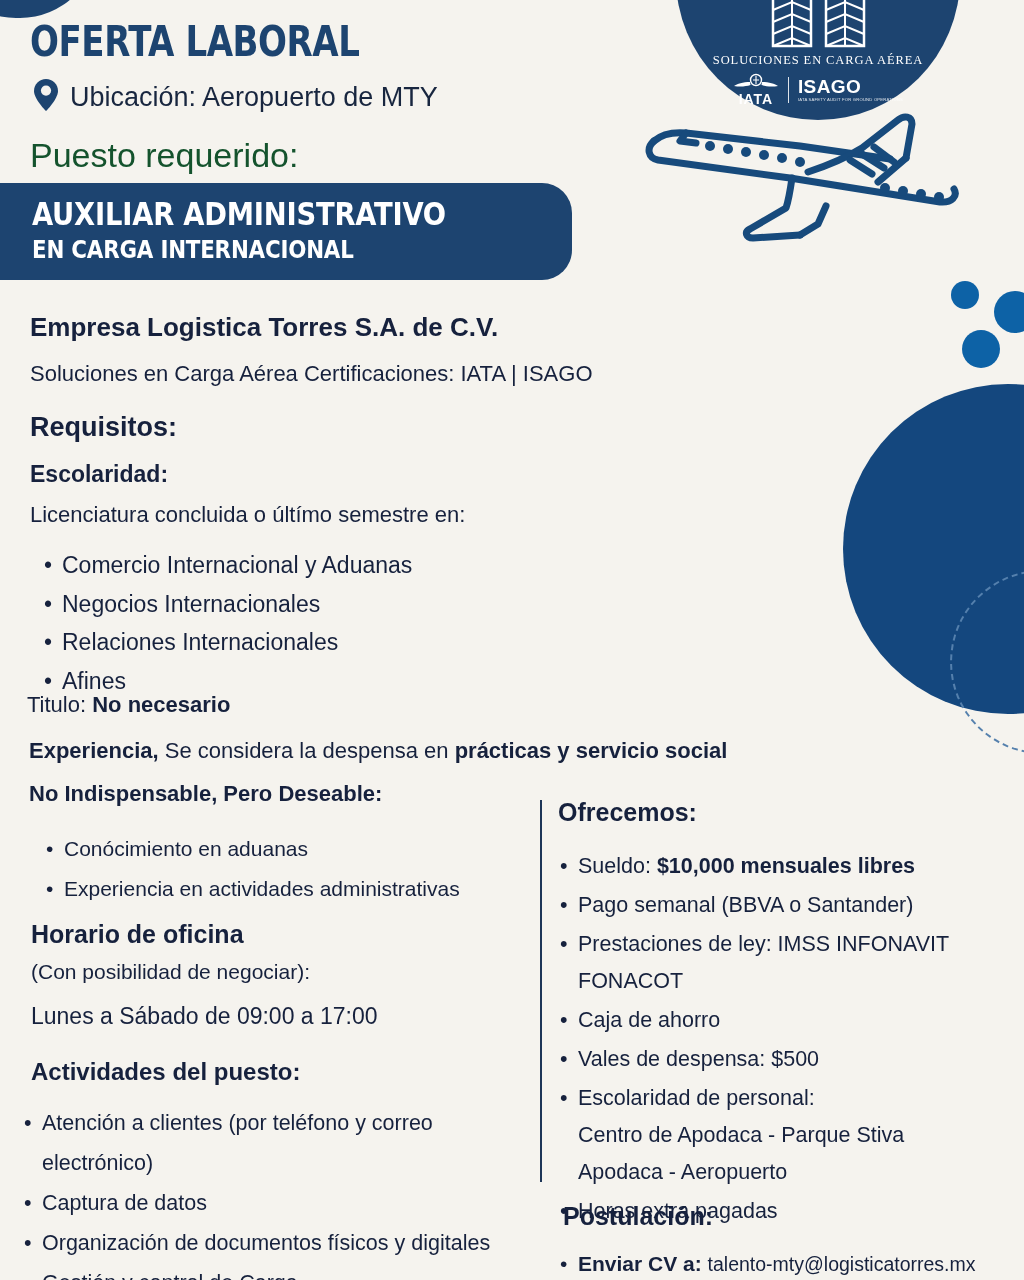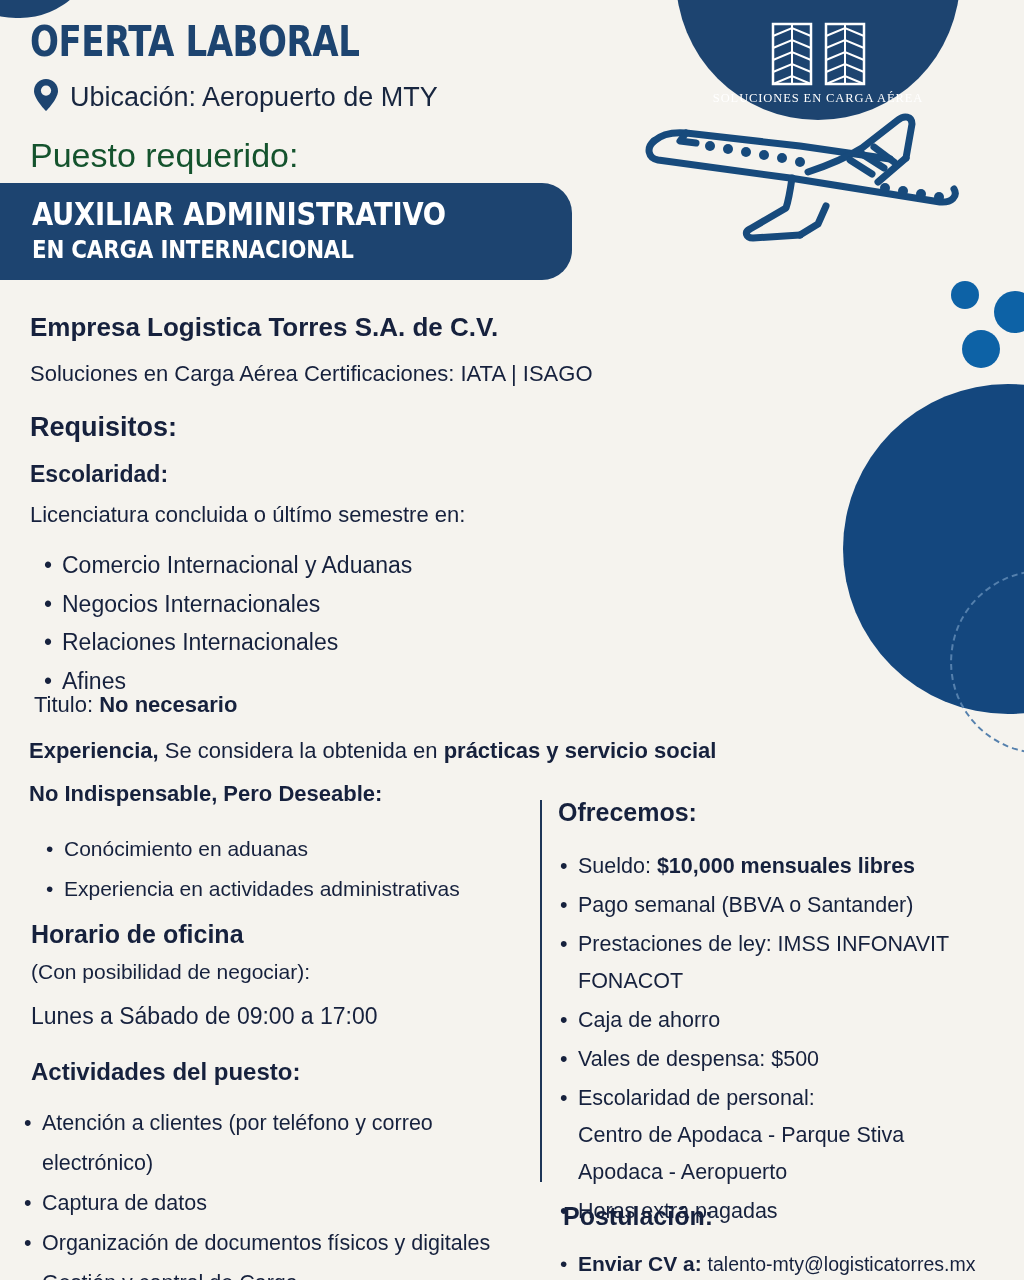--- a/index.html
+++ b/index.html
@@ -181,21 +181,21 @@
     content: "•";
     position: absolute; left: 2px; top: 0;
   }
 
   .careers {
     position: absolute; left: 34px; top: 538px;
     font-size: 23px; line-height: 38.5px;
   }
 
   .titulo-line {
-    position: absolute; left: 34px; top: 692px;
+    position: absolute; left: 27px; top: 692px;
     font-size: 22px;
   }
   .titulo-line b { font-weight: bold; }
 
   .exp-line {
     position: absolute; left: 29px; top: 738px;
     font-size: 22px;
   }
   .exp-line b { font-weight: bold; }
 
@@ -319,20 +319,36 @@
           <path d="M21 2 L21 62" stroke="#ffffff" stroke-width="2"></path>
           <path d="M2 14 L21 6 L40 14 M2 26 L21 18 L40 26 M2 38 L21 30 L40 38 M2 50 L21 42 L40 50 M2 62 L21 54 L40 62" stroke="#ffffff" stroke-width="2" fill="none"></path>
         </svg>
         <svg width="42" height="64" viewBox="0 0 42 64" fill="none">
           <rect x="2" y="2" width="38" height="60" stroke="#ffffff" stroke-width="2.5"></rect>
           <path d="M21 2 L21 62" stroke="#ffffff" stroke-width="2"></path>
           <path d="M2 14 L21 6 L40 14 M2 26 L21 18 L40 26 M2 38 L21 30 L40 38 M2 50 L21 42 L40 50 M2 62 L21 54 L40 62" stroke="#ffffff" stroke-width="2" fill="none"></path>
         </svg>
       </div>
       <div class="logo-tagline">SOLUCIONES EN CARGA AÉREA</div>
+      <div class="logo-certs">
+        <div class="cert-iata">
+          <svg width="46" height="18" viewBox="0 0 46 18" fill="none">
+            <circle cx="23" cy="7" r="5.5" stroke="#ffffff" stroke-width="1.4"></circle>
+            <path d="M23 3 L23 11 M20 7 L26 7" stroke="#ffffff" stroke-width="1.1"></path>
+            <path d="M17 9 C10 9 4 11 1 13 C7 14 13 13.5 17.5 12 Z" fill="#ffffff"></path>
+            <path d="M29 9 C36 9 42 11 45 13 C39 14 33 13.5 28.5 12 Z" fill="#ffffff"></path>
+          </svg>
+          <span class="iata-word">IATA</span>
+        </div>
+        <div class="cert-sep"></div>
+        <div class="cert-isago">
+          <span class="isago-word">ISAGO</span>
+          <span class="isago-sub">IATA SAFETY AUDIT FOR GROUND OPERATIONS</span>
+        </div>
+      </div>
     </div>
   </div>
 
   <div class="content">
 
     <div class="title">OFERTA LABORAL</div>
 
     <div class="location-row">
       <span>
         <svg width="26" height="34" viewBox="0 0 26 34">
@@ -362,21 +378,21 @@
         <li>Negocios Internacionales</li>
         <li>Relaciones Internacionales</li>
         <li>Afines</li>
       </ul>
 
     <div class="titulo-line">
       <span>Titulo: </span><b>No necesario</b>
     </div>
 
     <div class="exp-line">
-      <b>Experiencia,</b><span> Se considera la obtenida en </span><b>prácticas y servicio social</b>
+      <b>Experiencia,</b><span> Se considera la despensa en </span><b>prácticas y servicio social</b>
     </div>
 
     <div class="h-deseable">No Indispensable, Pero Deseable:</div>
     <ul class="plain deseable-list" id="deseable-list">
         <li>Conócimiento en aduanas</li>
         <li>Experiencia en actividades administrativas</li>
       </ul>
 
     <div class="h-horario">Horario de oficina</div>
     <div class="horario-sub">(Con posibilidad de negociar):</div>

